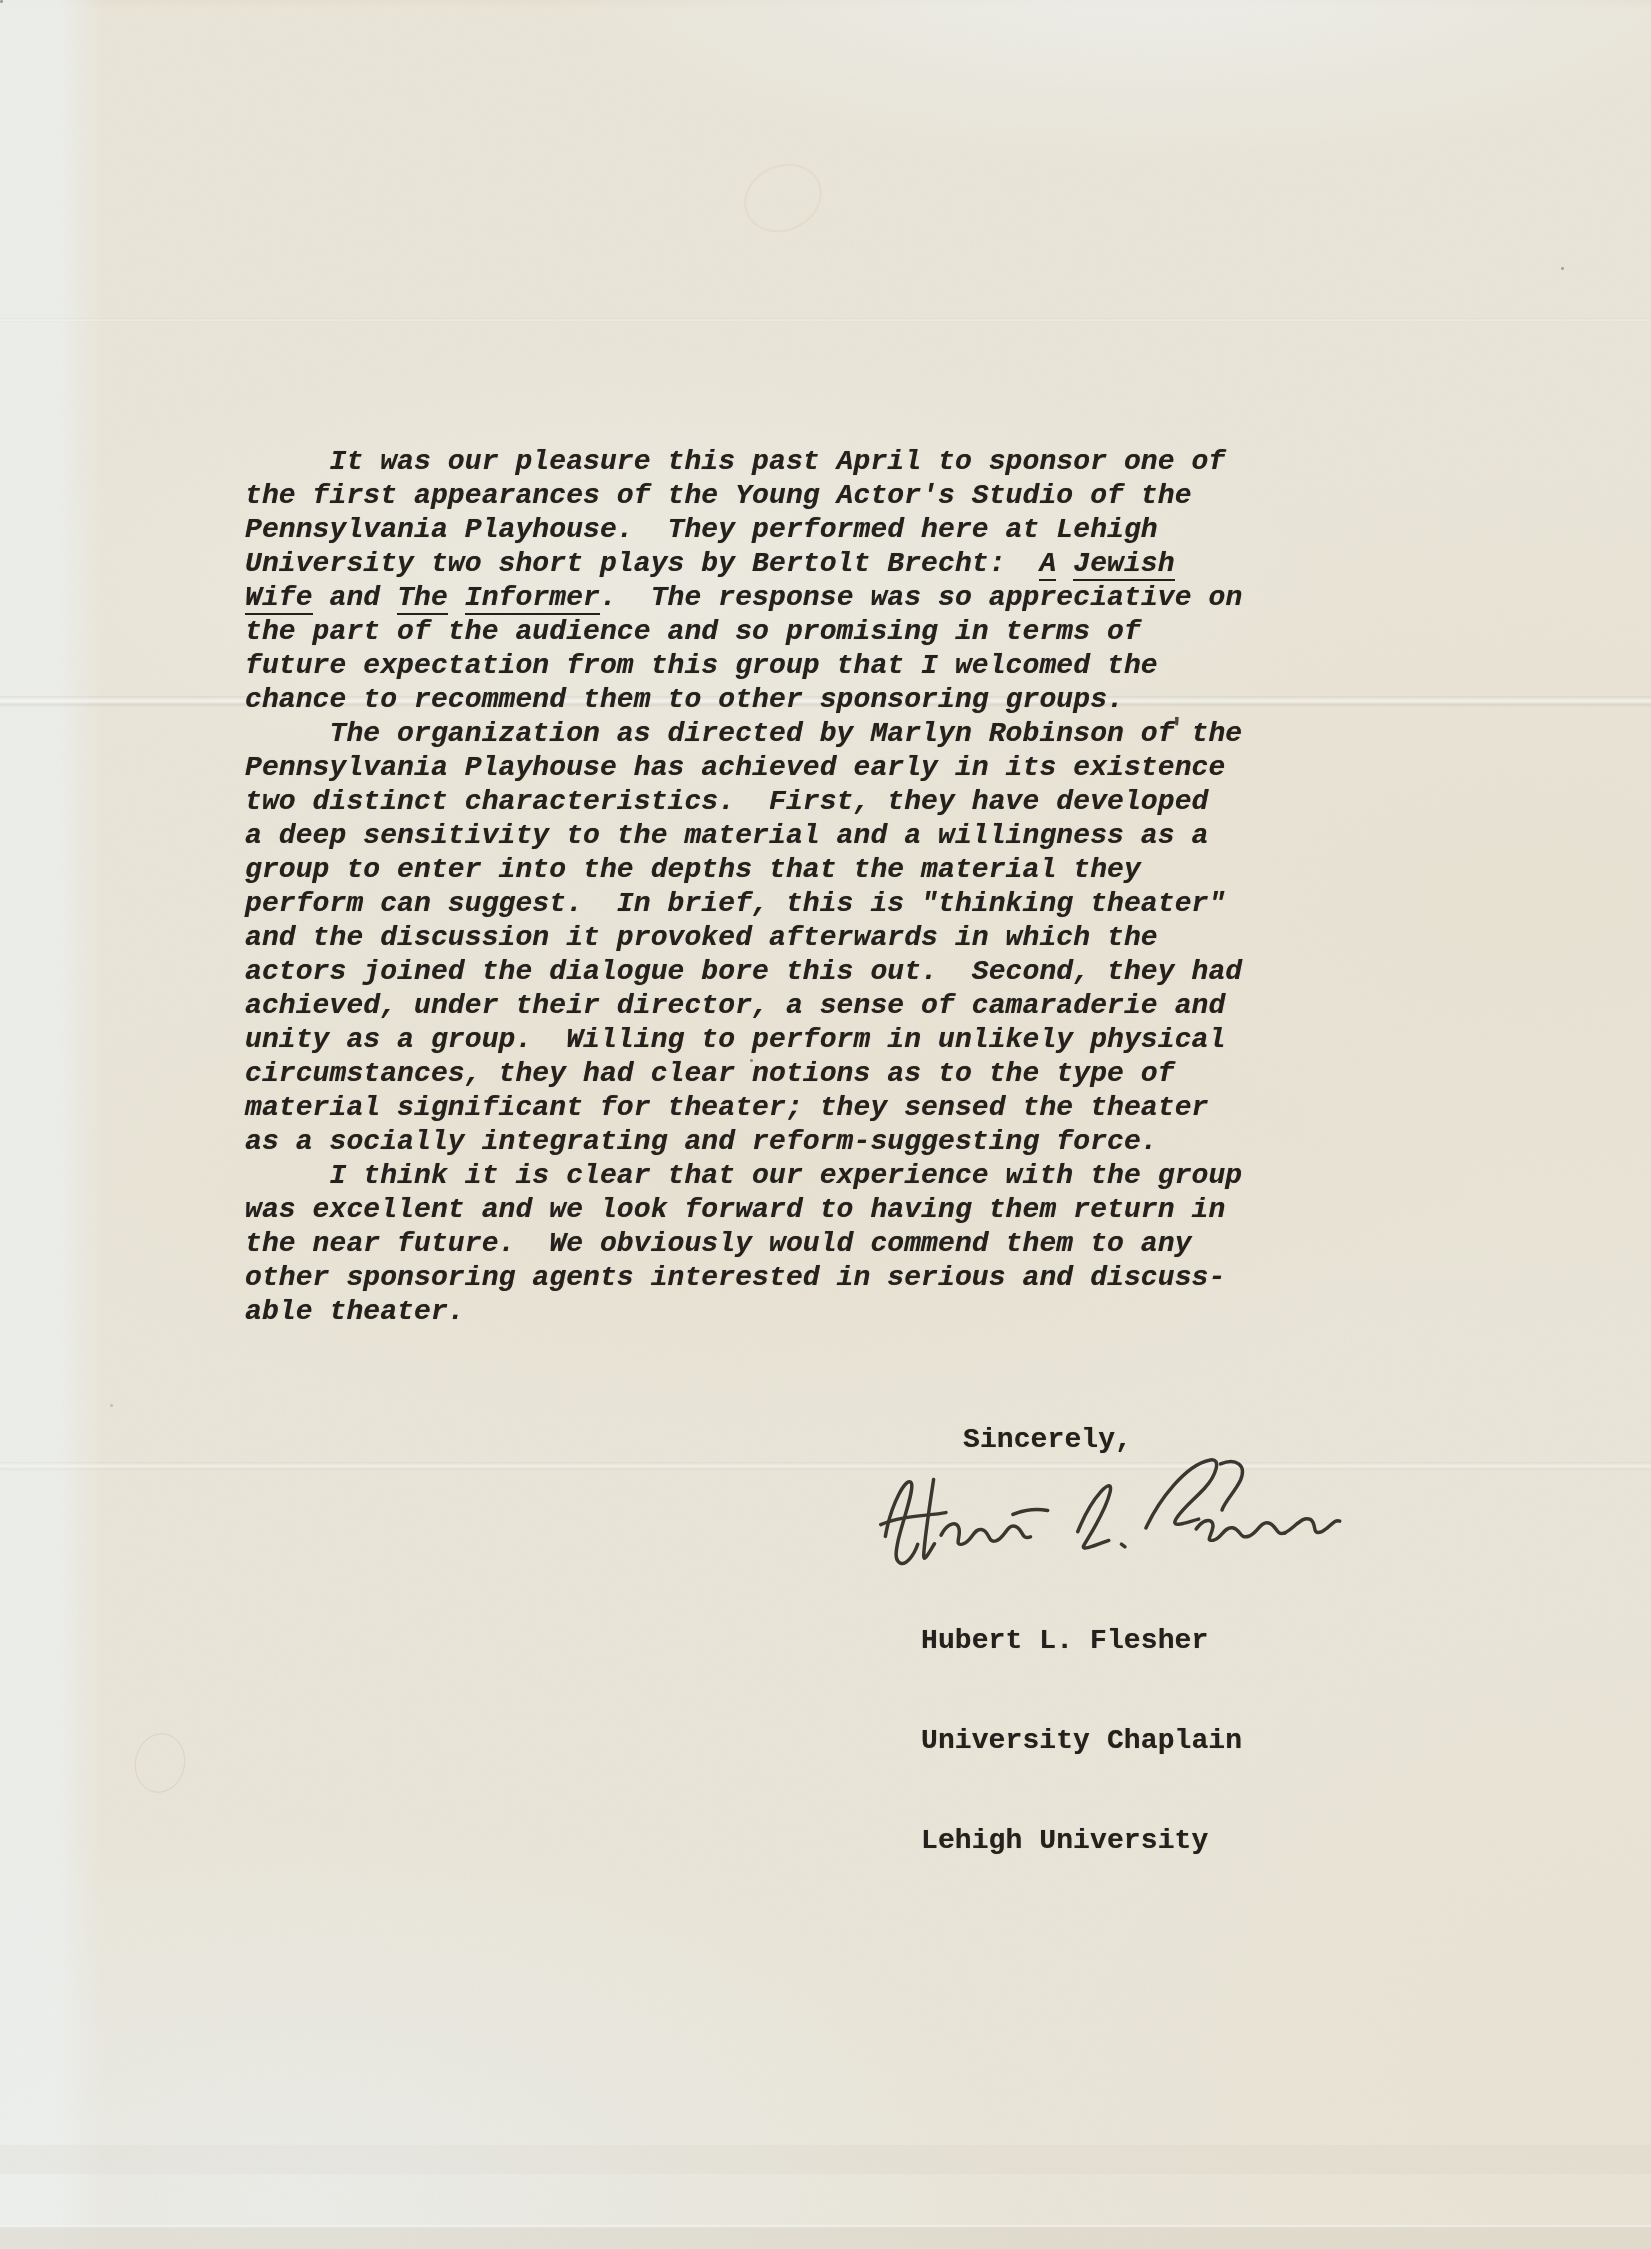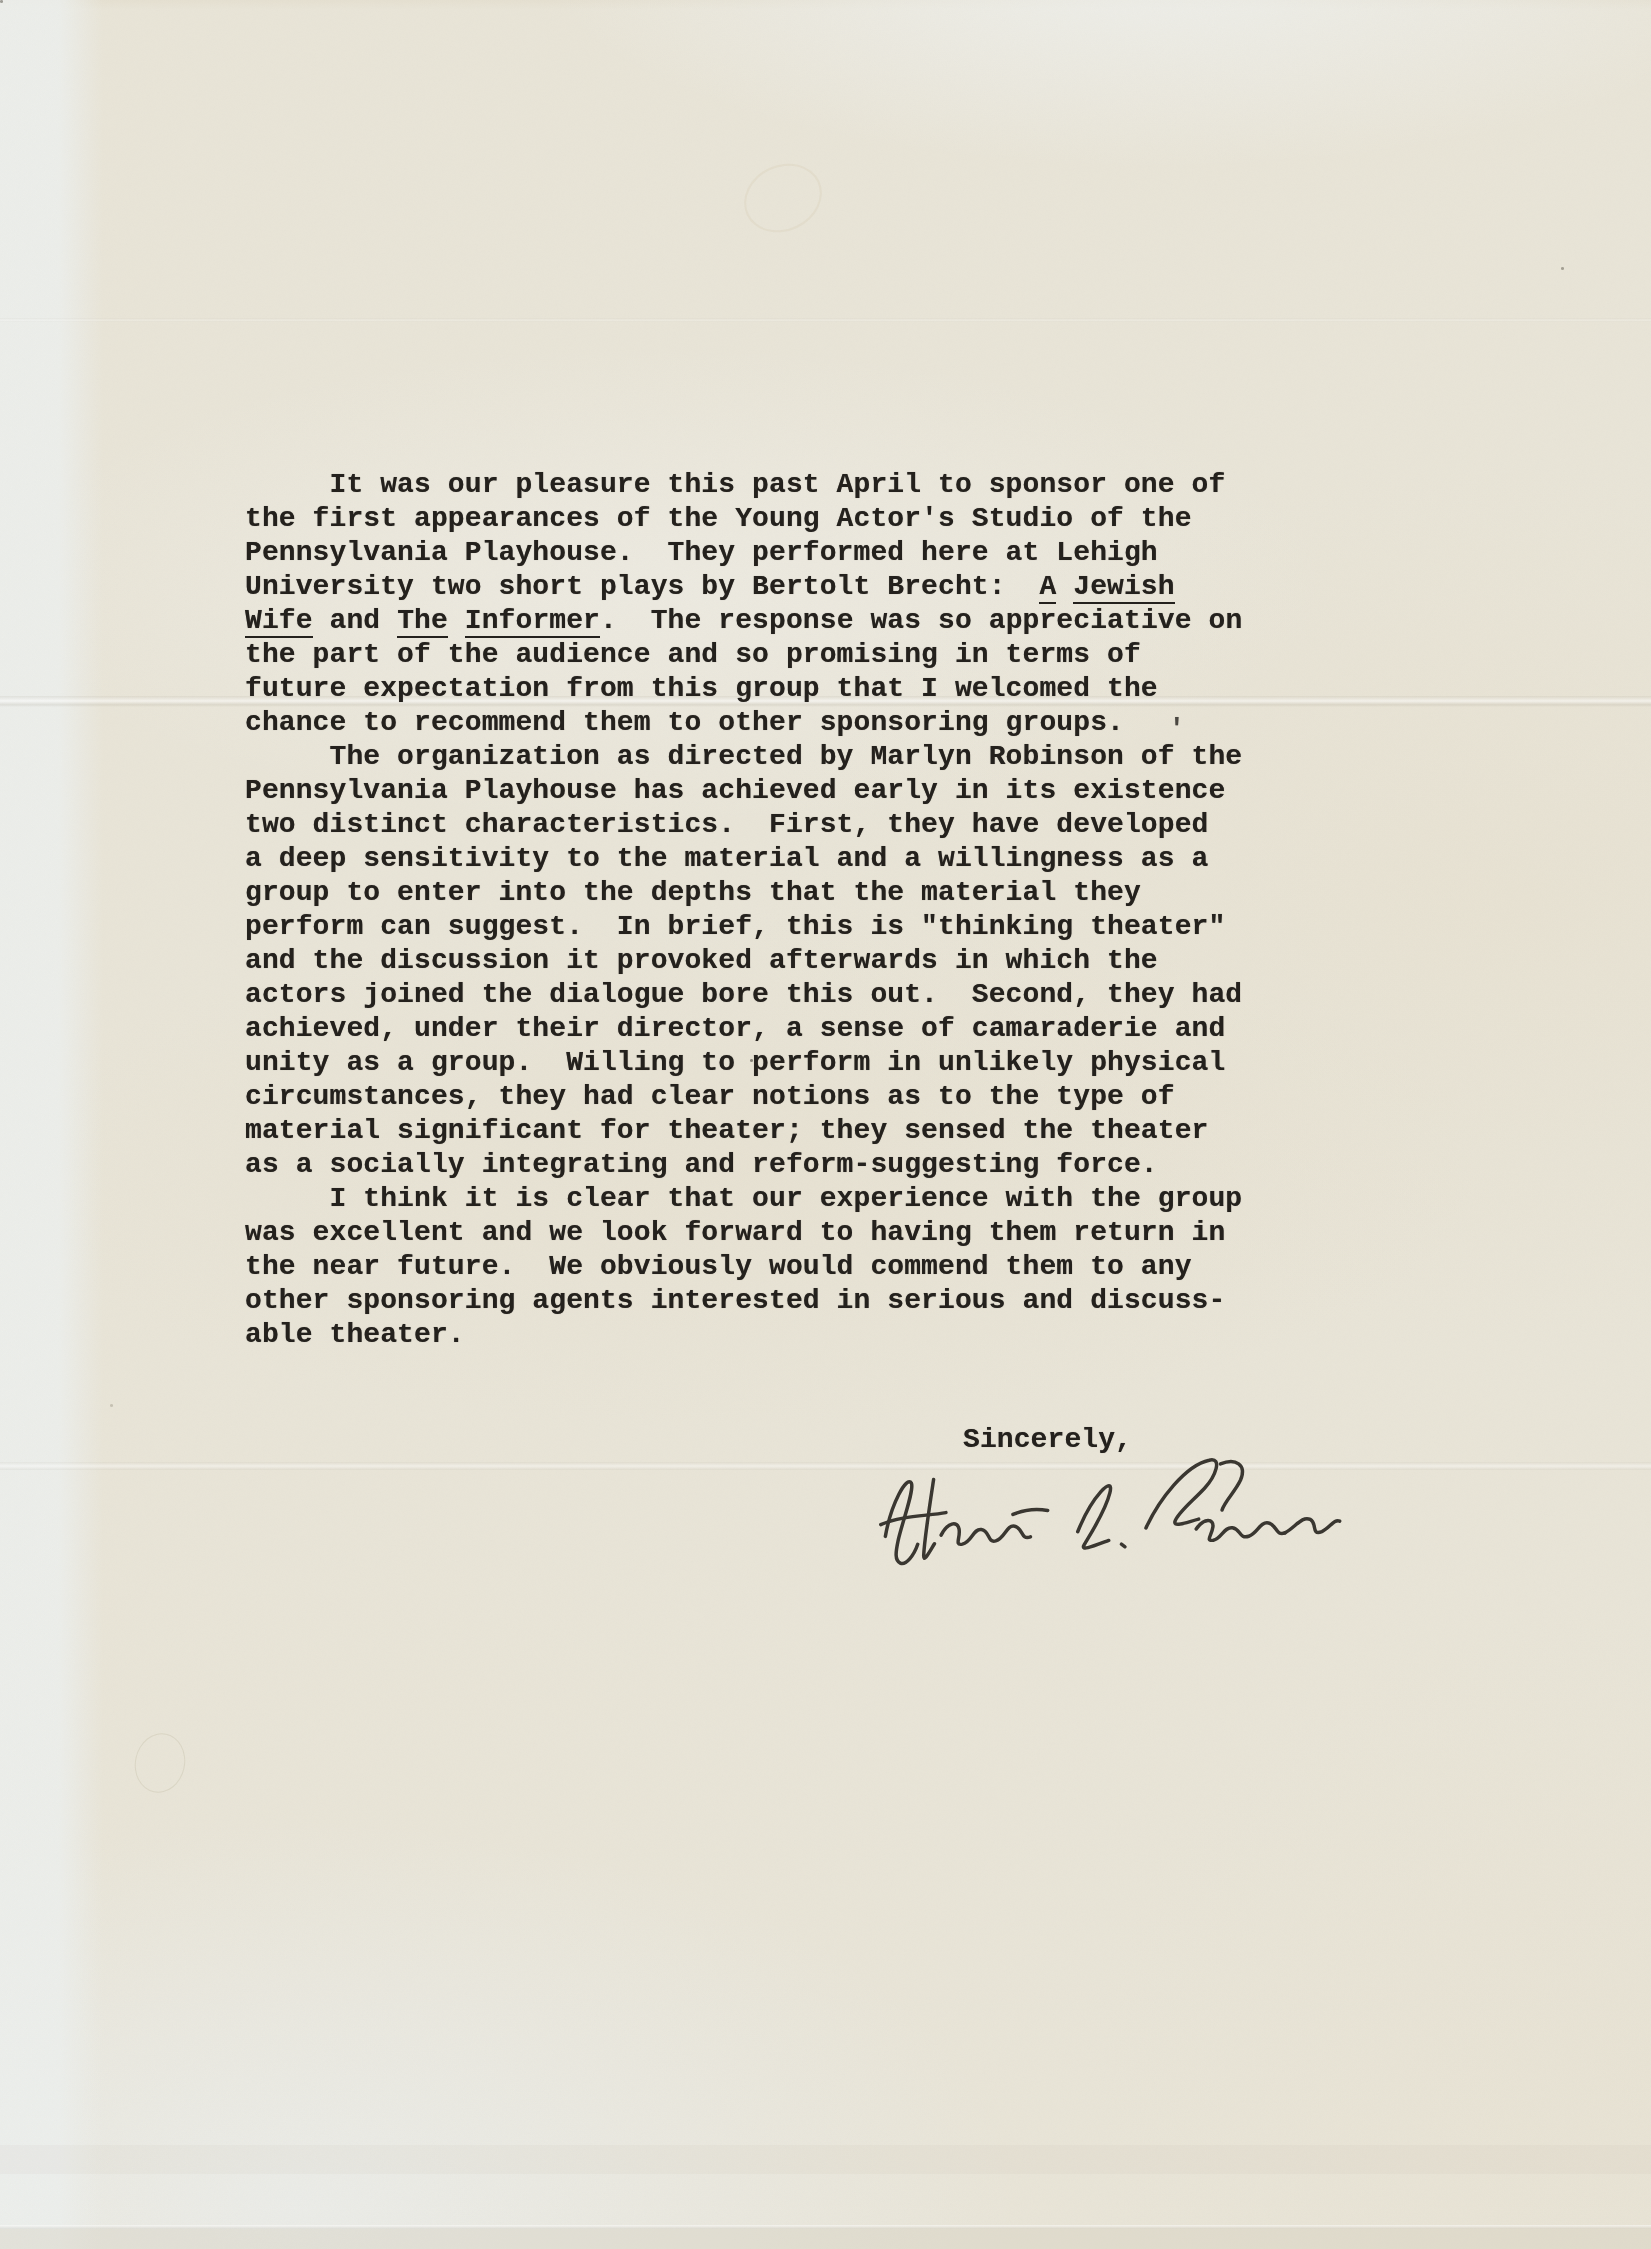--- a/index.html
+++ b/index.html
@@ -36,21 +36,21 @@
     position: absolute;
     color: var(--ink, #24211d);
     font-weight: 700;
     font-size: 28px;
     letter-spacing: 0.1px;
     white-space: pre;
     text-shadow: 0 0 0.7px rgba(36,33,29,0.55);
   }
   .heading { left: 503px; top: 320px; line-height: 34px; }
   .heading .u { border-bottom: 3.4px solid currentColor; }
-  .body-block { left: 245px; top: 468px; line-height: 34px; }
+  .body-block { left: 245px; top: 445px; line-height: 34px; font-style: italic; }
   .line { height: 34px; }
   .u { border-bottom: 2.8px solid currentColor; }
 
   .stray-mark { left: 1169px; top: 714px; font-size: 26px; opacity: 0.8; }
 
   .closing-salutation { left: 963px; top: 1423px; line-height: 34px; }
   .typed-block { left: 921px; top: 1558px; line-height: 33px; }
 
   .signature-wrap { position: absolute; left: 868px; top: 1456px; width: 488px; height: 117px; }
   .signature-wrap svg { display: block; transform: rotate(-2deg); }
@@ -110,15 +110,20 @@
       <path d="M208,70 C226,63 244,63 258,66"></path>
       <path d="M300,98 C322,48 356,16 348,44 C340,72 314,108 308,118 C304,126 320,120 344,112"></path>
       <path d="M362,118 l5,4"></path>
       <path d="M398,96 C418,56 458,8 492,2 C512,-2 500,26 484,42 C466,60 444,76 440,88 C437,97 456,90 474,86"></path>
       <path d="M508,8 C530,0 546,10 536,32 C528,48 512,62 508,74"></path>
       <path d="M470,100 C482,84 496,86 494,98 C492,110 482,118 494,117 C506,115 510,98 522,100 C534,102 531,117 545,113 C558,109 562,92 574,95 C586,98 583,114 597,110"></path>
       <path d="M597,110 C612,103 622,86 634,92 C644,97 634,116 650,110 C662,105 668,92 676,96"></path>
     </svg>
   </div>
 
+  <div class="typewriter typed-block">
+    <div class="line">Hubert L. Flesher</div>
+    <div class="line">University Chaplain</div>
+    <div class="line">Lehigh University</div>
+  </div>
 
 </div>
 
 
 </body></html>

